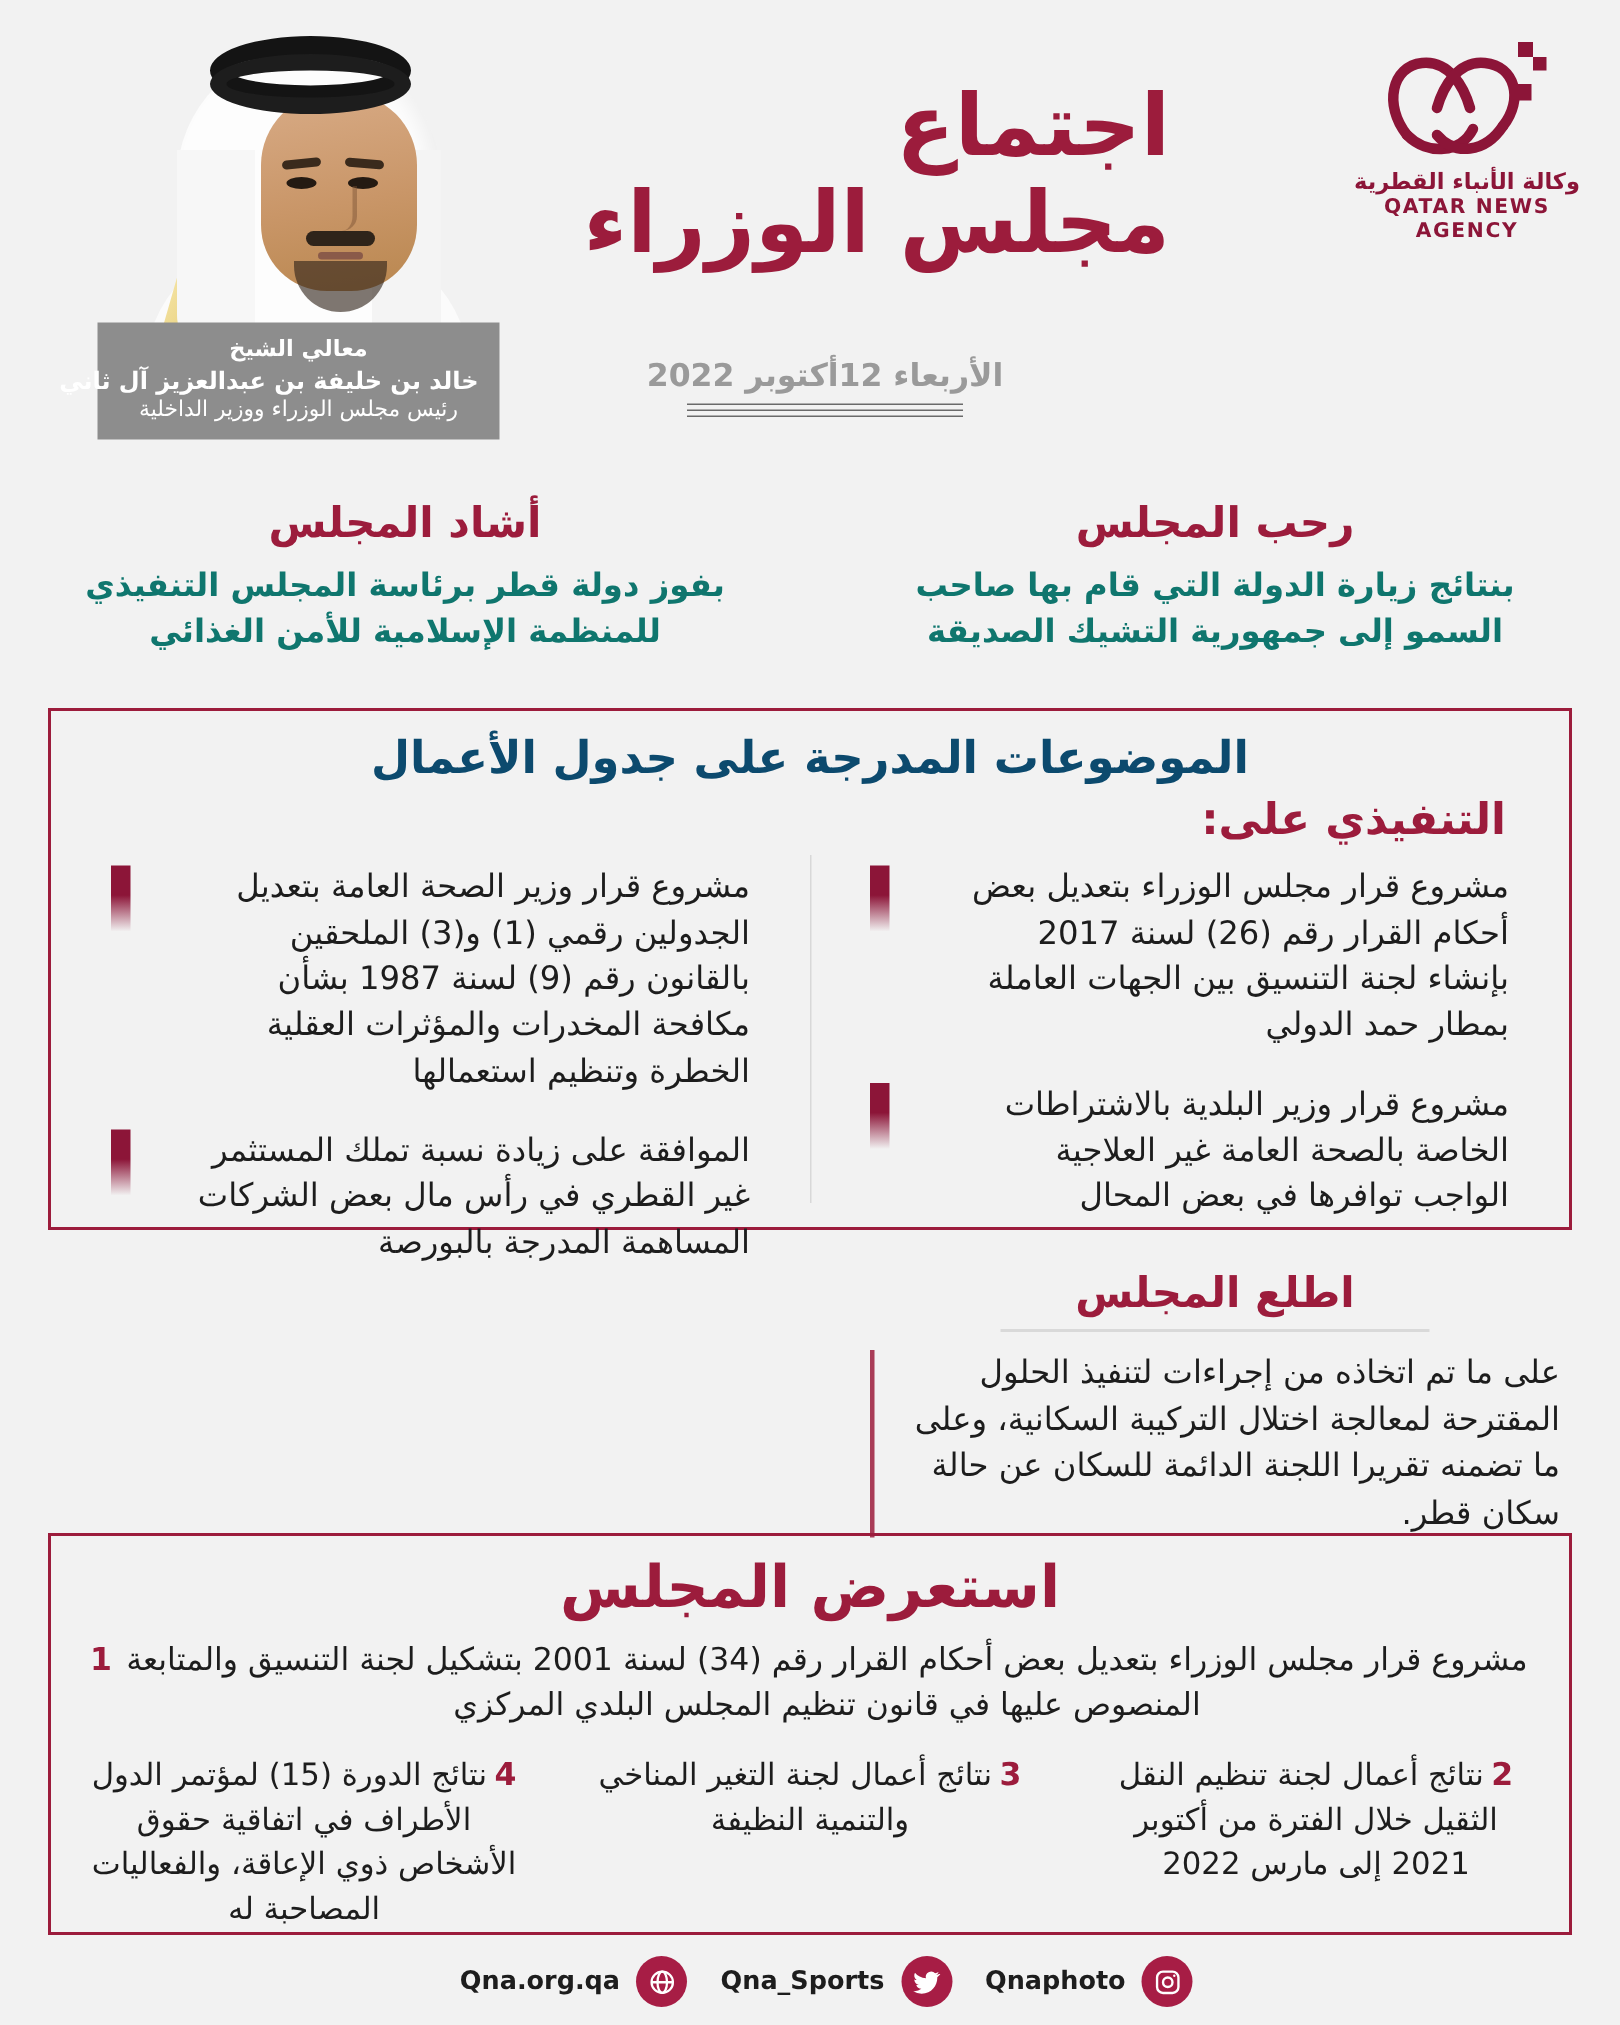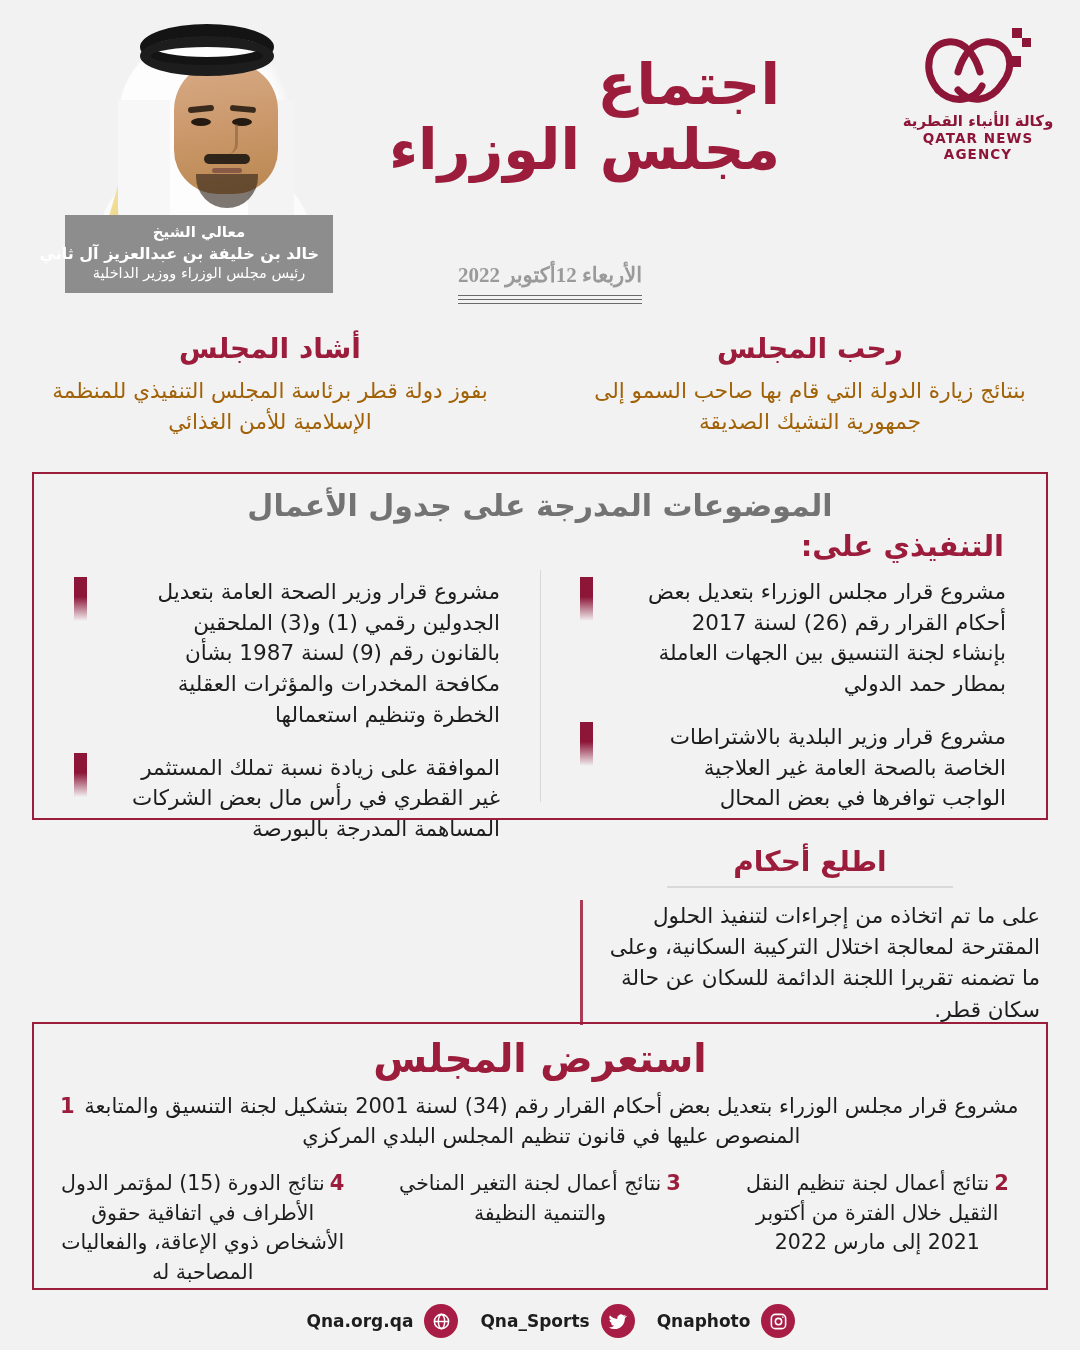--- a/index.html
+++ b/index.html
@@ -104,42 +104,42 @@
   .logo svg{display:block;margin:0 auto;}
   .logo .l-ar{font-size:15px;color:#8c1538;font-weight:700;letter-spacing:.5px;margin-top:2px;}
   .logo .l-en{font-size:13.5px;color:#8c1538;font-weight:700;letter-spacing:1.1px;}
 
   .title{
     position:absolute; right:300px; top:52px; width:460px; text-align:right;
     color:#9c1c3c; font-weight:800; font-size:57px; line-height:1.14;
     letter-spacing:-.5px;
   }
   .date{
-    position:absolute; right:300px; top:263px; width:460px; text-align:center;font-family:Liberation Serif, serif;
+    position:absolute; right:300px; top:238px; width:460px; text-align:center;
   }
   .date span{font-size:21px;font-weight:700;color:#9a9a9a;}
   .date .rules{width:184px;margin:7px auto 0;}
   .date .rules i{display:block;height:1px;background:#6a6a6a;margin-bottom:3px;}
 
   
   .two-col{
     position:absolute; top:332px; left:0; width:1080px;
     display:flex;
   }
   .two-col .col{width:50%;text-align:center;padding:0 46px;box-sizing:border-box;}
   .sec-h{color:#9c1c3c;font-weight:800;font-size:28px;margin:0 0 10px;}
-  .sec-b{color:#a16207;font-size:21.5px;line-height:1.45;font-weight:400;}
+  .sec-b{color:#0f766e;font-size:21.5px;line-height:1.45;font-weight:700;}
 
   
   .agenda{
     position:absolute; top:472px; left:32px; width:1016px; height:348px;
     border:2px solid #9c1c3c; box-sizing:border-box;
   }
   .agenda-title{
-    text-align:center; color:#737373; font-weight:800;
+    text-align:center; color:#0c4a6e; font-weight:800;
     font-size:30px; margin-top:14px;
   }
   .agenda-sub{
     text-align:right; color:#9c1c3c; font-weight:800;
     font-size:29px; margin:6px 42px 0 0;
   }
   .agenda-grid{display:flex; margin-top:14px;}
   .agenda-grid .gcol{width:50%; box-sizing:border-box; padding:0 40px;}
   .a-item{
     display:flex; align-items:flex-start; justify-content:flex-start;
@@ -312,21 +312,21 @@
         <div class="a-item">
           <div class="txt">الموافقة على زيادة نسبة تملك المستثمر غير القطري في رأس مال بعض الشركات المساهمة المدرجة بالبورصة</div>
           <div class="a-bullet"></div>
         </div>
       </div>
     </div>
   </div>
 
   <div class="two-col2">
     <div class="col">
-      <div class="sec-h2">اطلع أحكام</div>
+      <div class="sec-h2">اطلع المجلس</div>
       <div class="sec-rule"></div>
       <div class="sec-body-row">
         <div class="txt">على ما تم اتخاذه من إجراءات لتنفيذ الحلول المقترحة لمعالجة اختلال التركيبة السكانية، وعلى ما تضمنه تقريرا اللجنة الدائمة للسكان عن حالة سكان قطر.</div>
         <div class="bar"></div>
       </div>
     </div>
   </div>
 
   <div class="review">
     <div class="review-title">استعرض المجلس</div>

